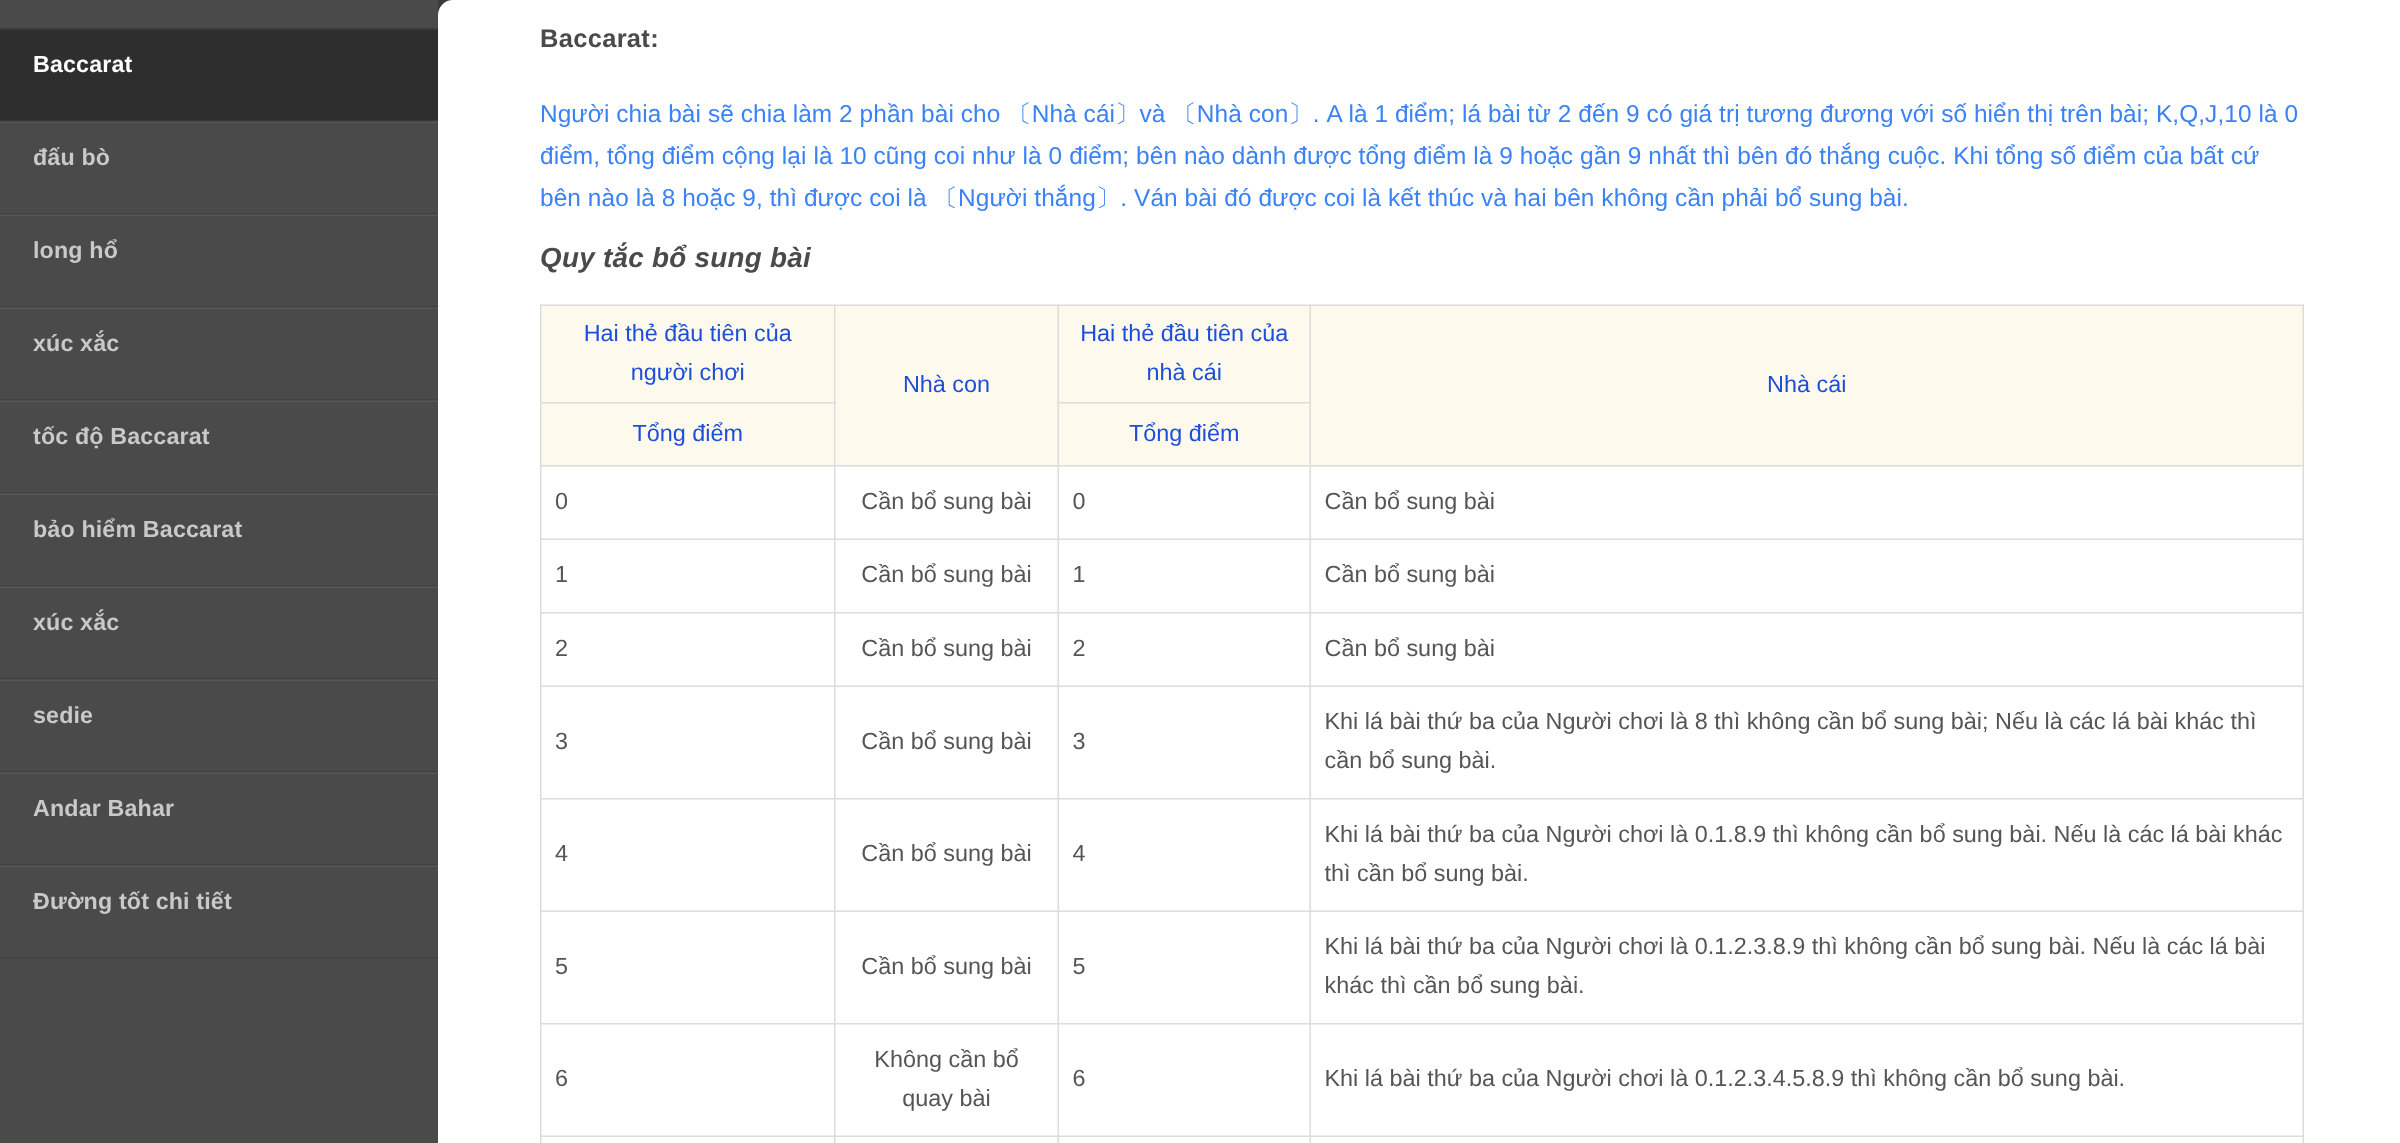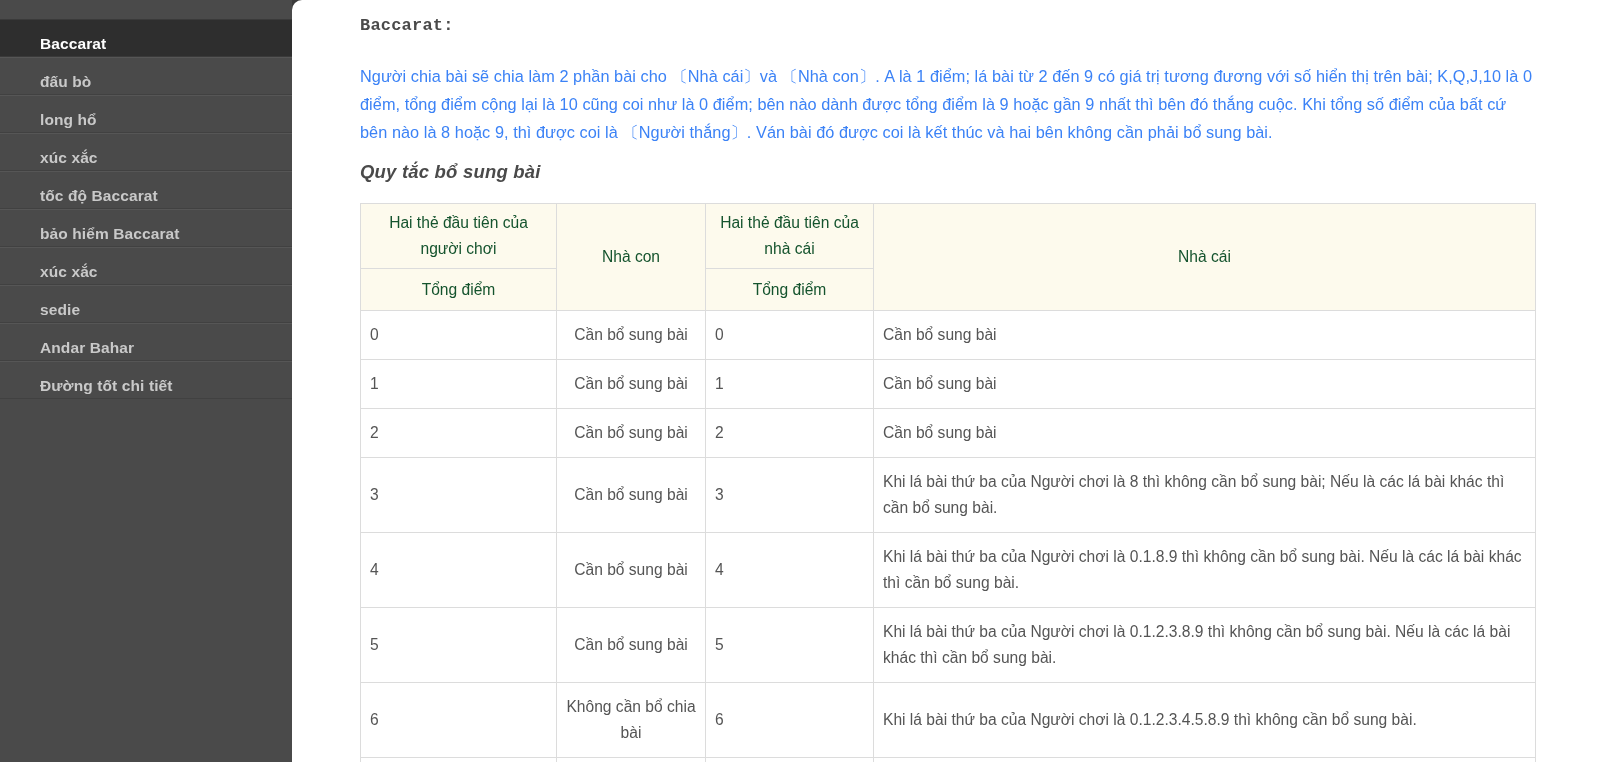--- a/index.html
+++ b/index.html
@@ -23,23 +23,23 @@
   
   #sidebar {
     width: 292px;
     flex: 0 0 292px;
     height: 762px;
     background: #4a4a4a;
     padding-top: 19px;
     overflow: hidden;
   }
   .side-item {
-    height: 38px;
+    height: 62px;
     line-height: 47px;
-    padding-left: 40px;
+    padding-left: 22px;
     font-size: 15.5px;
     font-weight: bold;
     color: #c9c9c9;
     border-top: 1px solid #565656;
     border-bottom: 1px solid #414141;
     letter-spacing: .1px;
     white-space: nowrap;
     overflow: hidden;
     cursor: pointer;
   }
@@ -65,21 +65,20 @@
   }
 
   h3.section-title {
     margin: 0 0 0 0;
     padding: 0;
     font-size: 17px;
     font-weight: bold;
     color: #4a4a4a;
     line-height: 28px;
     letter-spacing: .2px;
-    font-family: Liberation Mono, monospace;
   }
 
   p.body-text {
     margin: 22px 0 0 0;
     font-size: 16.3px;
     line-height: 28px;
     color: #3b82f6;
     letter-spacing: .05px;
     max-width: 1178px;
   }
@@ -104,21 +103,21 @@
     color: #555555;
   }
   table.rules td, table.rules th {
     border: 1px solid #dcdcdc;
     font-weight: normal;
     vertical-align: middle;
   }
   table.rules thead th {
     background: #fdfaed;
     text-align: center;
-    color: #14532d;
+    color: #1d4ed8;
     font-size: 15.6px;
     line-height: 26px;
     padding: 6px 8px;
   }
   th.col-pscore, th.col-bscore { height: 42px; }
   th.hdr-tall { height: 58px; }
 
   table.rules tbody td {
     padding: 11px 9px;
     line-height: 26px;
@@ -211,21 +210,21 @@
               <td class="wide">Khi lá bài thứ ba của Người chơi là 0.1.8.9 thì không cần bổ sung bài. Nếu là các lá bài khác thì cần bổ sung bài.</td>
             </tr>
             <tr>
               <td class="num">5</td>
               <td class="mid">Cần bổ sung bài</td>
               <td class="num">5</td>
               <td class="wide">Khi lá bài thứ ba của Người chơi là 0.1.2.3.8.9 thì không cần bổ sung bài. Nếu là các lá bài khác thì cần bổ sung bài.</td>
             </tr>
             <tr>
               <td class="num">6</td>
-              <td class="mid">Không cần bổ chia bài</td>
+              <td class="mid">Không cần bổ quay bài</td>
               <td class="num">6</td>
               <td class="wide">Khi lá bài thứ ba của Người chơi là 0.1.2.3.4.5.8.9 thì không cần bổ sung bài.</td>
             </tr>
             <tr>
               <td class="num">7</td>
               <td class="mid">Không cần bổ sung bài</td>
               <td class="num">7</td>
               <td class="wide">Không cần bổ sung bài</td>
             </tr>
           </tbody>

